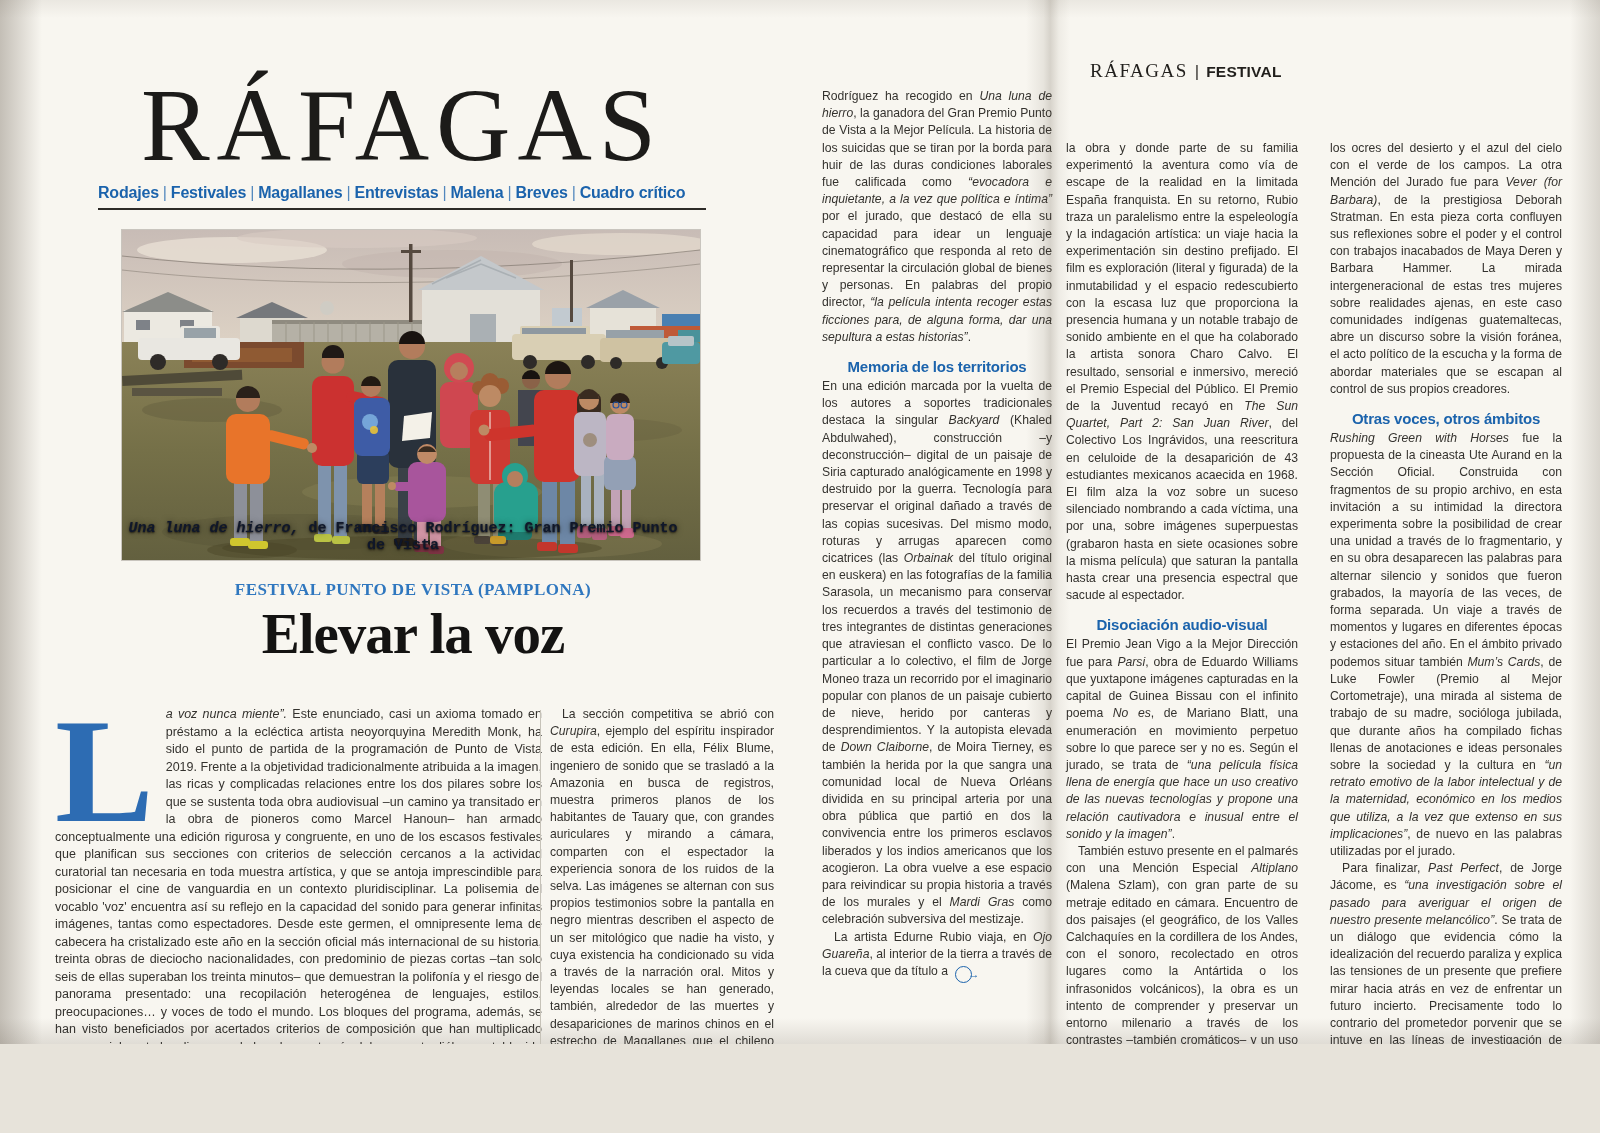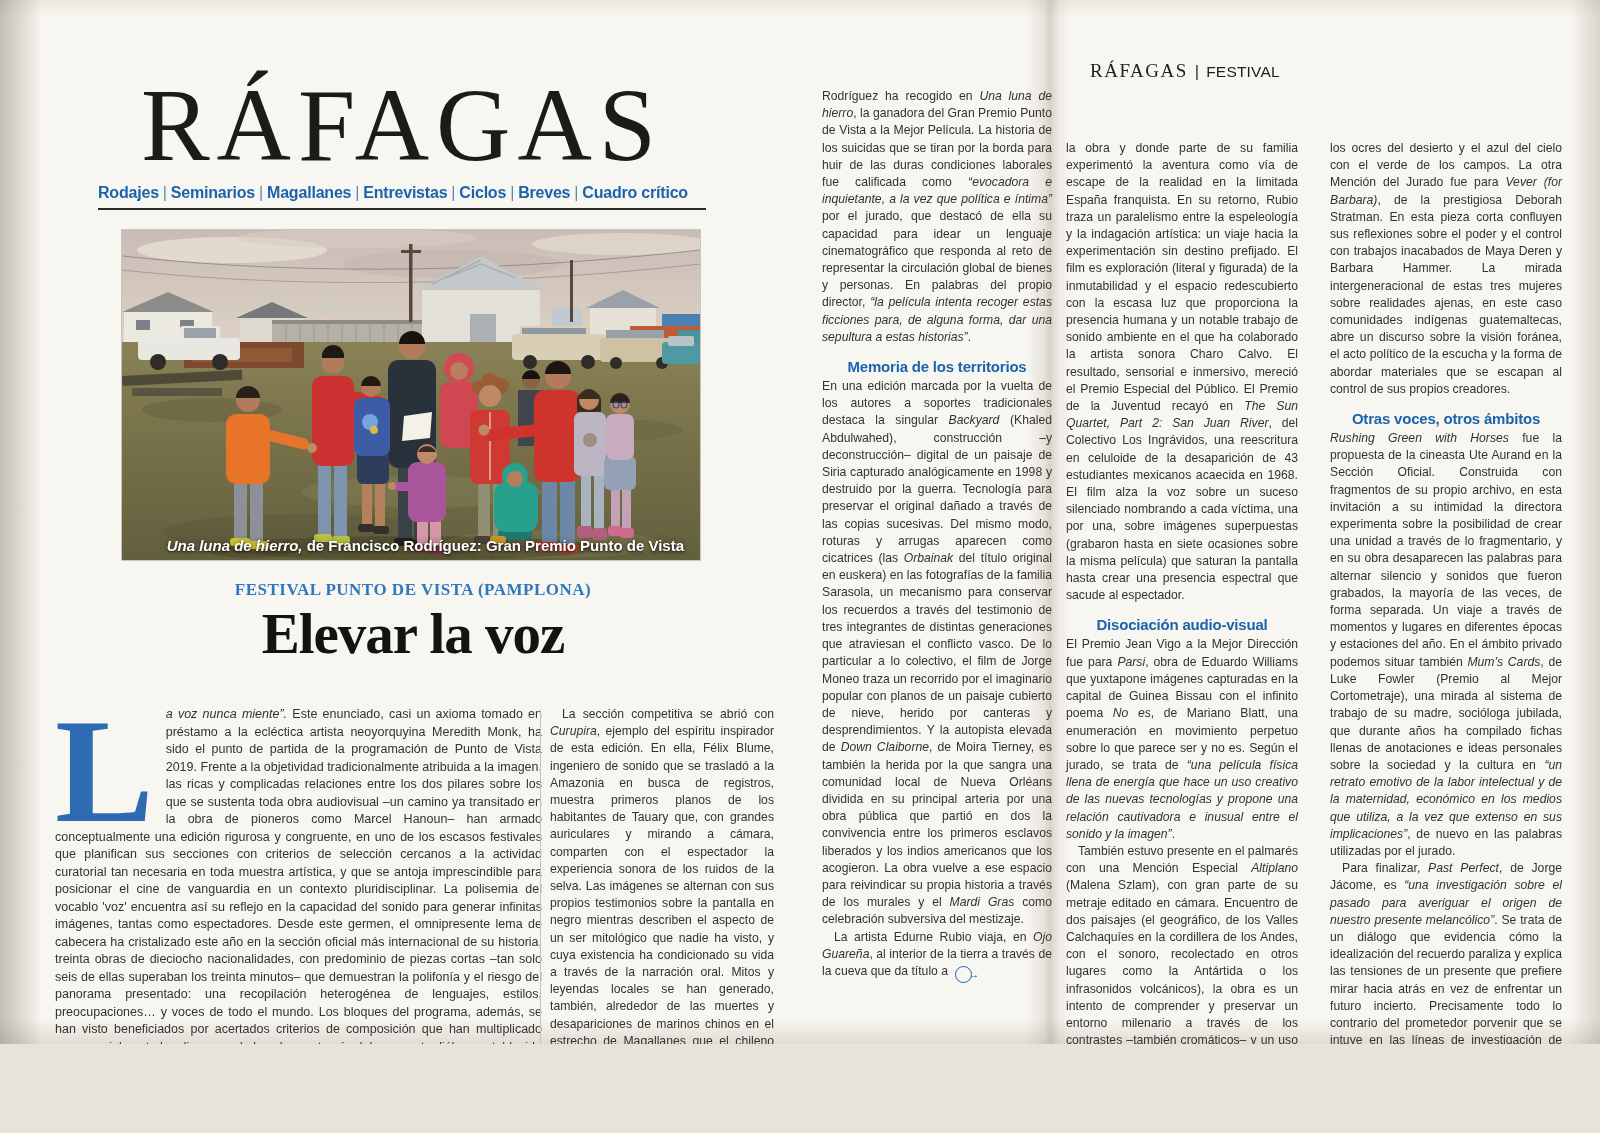--- a/index.html
+++ b/index.html
@@ -23,23 +23,23 @@
     font-family:"Liberation Serif","DejaVu Serif",serif;font-size:103px;line-height:1.08;
     letter-spacing:7px;color:#1c1b19;}
   .masthead-nav{left:98px;top:184px;width:614px;white-space:nowrap;
     font-size:16px;font-weight:bold;color:#1b63ac;letter-spacing:-0.2px;}
   .nav-sep{font-weight:400;opacity:.75;padding:0 4px;}
   .masthead-rule{left:98px;top:208px;width:608px;height:2px;background:#2d2b27;}
 
   
   .photo-wrap{left:122px;top:230px;width:578px;height:330px;background:#7d7668;box-shadow:0 0 0 1px rgba(60,50,40,.25);}
   .photo-wrap svg{display:block;}
-  .photo-caption{position:absolute;left:0;right:16px;bottom:6px;text-align:right;
-    font-family:Liberation Sans, sans-serif;font-weight:bold;font-size:15px;
-    color:#ffffff;text-shadow:0 1px 2px rgba(20,15,10,.85), 0 0 6px rgba(20,15,10,.5);}
+  .photo-caption{position:absolute;left:0;right:16px;bottom:6px;text-align:center;
+    font-family:Liberation Mono, monospace;font-weight:bold;font-size:15px;
+    color:#0f172a;text-shadow:0 1px 2px rgba(20,15,10,.85), 0 0 6px rgba(20,15,10,.5);}
 
   
   .kicker{left:55px;top:580px;width:716px;text-align:center;
     font-family:"Liberation Serif","DejaVu Serif",serif;font-weight:bold;font-size:17px;
     color:#2f77bf;letter-spacing:.5px;}
   .article-title{left:55px;top:601px;width:716px;text-align:center;
     font-family:"Liberation Serif","DejaVu Serif",serif;font-weight:bold;font-size:57px;
     color:#141312;letter-spacing:-1px;}
   .byline{left:55px;top:674px;width:716px;text-align:center;
     font-size:15px;font-weight:bold;letter-spacing:1px;color:#3c3a37;}
@@ -60,40 +60,40 @@
 
   .cont-arrow{display:inline-block;width:15px;height:15px;line-height:14px;margin-left:4px;
     border:1.5px solid #1b63ac;border-radius:50%;color:#1b63ac;font-size:11px;font-weight:bold;
     text-align:center;vertical-align:-3px;}
   .endmark{color:#151412;font-size:10px;letter-spacing:0;margin-left:4px;}
 
   
   .rp-header{left:1090px;top:60px;display:flex;align-items:baseline;gap:7px;color:#211f1c;}
   .rp-header .sec{font-family:"Liberation Serif","DejaVu Serif",serif;font-size:19px;letter-spacing:1.5px;}
   .rp-header .pipe{font-size:17px;font-weight:300;color:#36332f;}
-  .rp-header .sub{font-size:15.5px;font-weight:normal;letter-spacing:.2px;}
+  .rp-header .sub{font-size:15.5px;font-weight:bold;letter-spacing:.2px;}
 
   
   .folio{font-size:11px;letter-spacing:.3px;white-space:nowrap;color:#2b2926;}
   .folio .num{font-size:12.5px;font-weight:bold;margin-right:7px;}
   .folio .date{color:#6b665e;margin-right:8px;}
   .folio .brand-red{color:#d23a2c;font-weight:bold;margin-right:4px;}
   .folio .brand-black{font-weight:bold;}
   .footer-left{left:55px;top:1088px;text-align:center;}
   .footer-right{left:1060px;top:1088px;margin-top:43px;}
 </style>
 </head>
 <body>
 
 <div class="spread">
 
   <div class="abs masthead-title">RÁFAGAS</div>
 
   <div class="abs masthead-nav">
-    <span>Rodajes</span><span class="nav-sep">|</span><span>Seminarios</span><span class="nav-sep">|</span><span>Magallanes</span><span class="nav-sep">|</span><span>Entrevistas</span><span class="nav-sep">|</span><span>Ciclos</span><span class="nav-sep">|</span><span>Breves</span><span class="nav-sep">|</span><span>Cuadro crítico</span>
+    <span>Rodajes</span><span class="nav-sep">|</span><span>Festivales</span><span class="nav-sep">|</span><span>Magallanes</span><span class="nav-sep">|</span><span>Entrevistas</span><span class="nav-sep">|</span><span>Malena</span><span class="nav-sep">|</span><span>Breves</span><span class="nav-sep">|</span><span>Cuadro crítico</span>
   </div>
   <div class="abs masthead-rule"></div>
 
   <div class="abs photo-wrap">
     <svg viewBox="0 0 578 330" width="578" height="330" preserveAspectRatio="none">
       <defs>
         <linearGradient id="sky" x1="0" y1="0" x2="0" y2="1">
           <stop offset="0" stop-color="#c8bcb6"></stop>
             <stop offset="1" stop-color="#ded3c5"></stop>
         </linearGradient>

